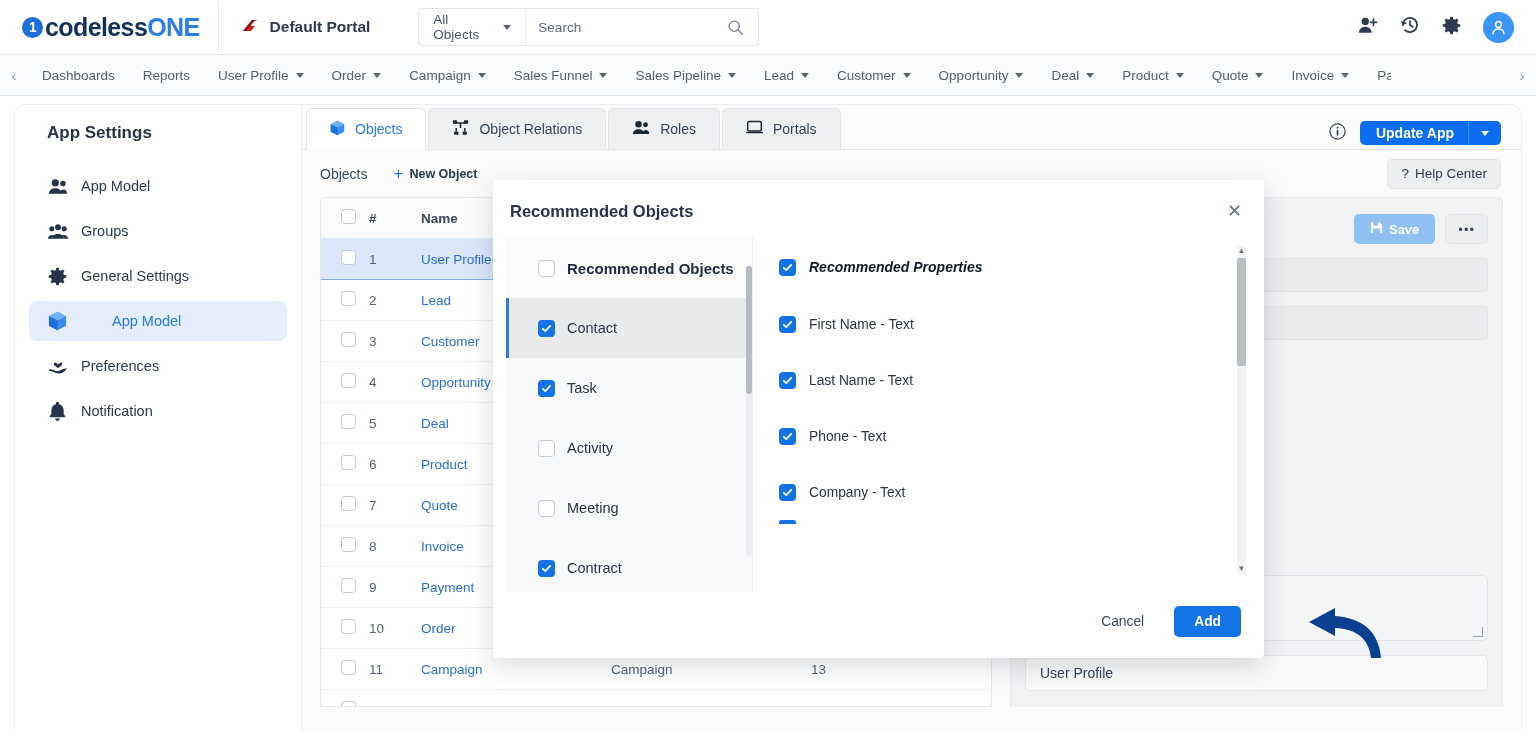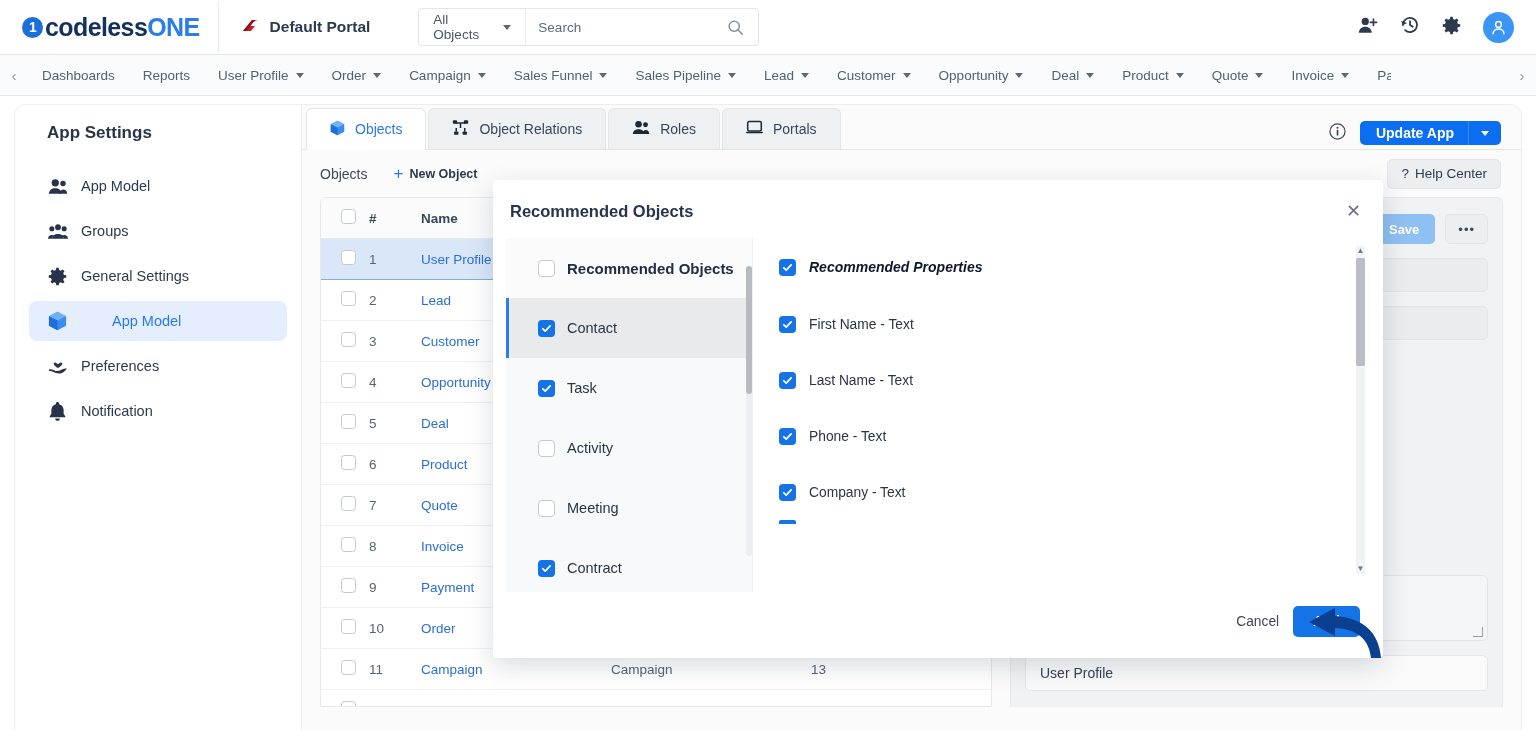--- a/index.html
+++ b/index.html
@@ -265,21 +265,21 @@
   .fld.input-text {
     background: #fafafa; border: 1px solid #e4e6e9;
     height: 36px; display: flex; align-items: center;
     padding: 0 14px; font-size: 14px; color: #36425a;
   }
   .spacer-lg { flex: 1; }
 
   
   .modal {
     position: absolute; left: 493px; top: 180px;
-    width: 890px; height: 478px;
+    width: 771px; height: 478px;
     background: #ffffff;
     border-radius: 4px;
     box-shadow: 0 8px 26px rgba(20,30,50,.16);
     z-index: 50;
     display: flex; flex-direction: column;
   }
   .modal-hd {
     display: flex; align-items: center;
     padding: 20px 22px 8px 17px;
   }
@@ -336,21 +336,21 @@
   .chk {
     width: 17px; height: 17px; border-radius: 4px; flex: none;
     display: flex; align-items: center; justify-content: center;
   }
   .chk.on { background: #1473e6; }
   .chk.off { background: #fff; border: 1.5px solid #c4cad3; }
   .chk.on svg { display: block; }
 
   .modal-ft {
     display: flex; align-items: center; justify-content: flex-end;
-    gap: 14px; padding: 10px 23px 18px 0; height: 66px;
+    gap: 30px; padding: 10px 23px 18px 0; height: 66px;
   }
   .btn-cancel { font-size: 13.8px; color: #3c4858; }
   .btn-add {
     background: #1473e6; color: #fff;
     font-size: 13.8px; font-weight: 700;
     border-radius: 5px; padding: 8px 20px;
   }
 
   .arrow-point {
     position: absolute; left: 1305px; top: 592px;

